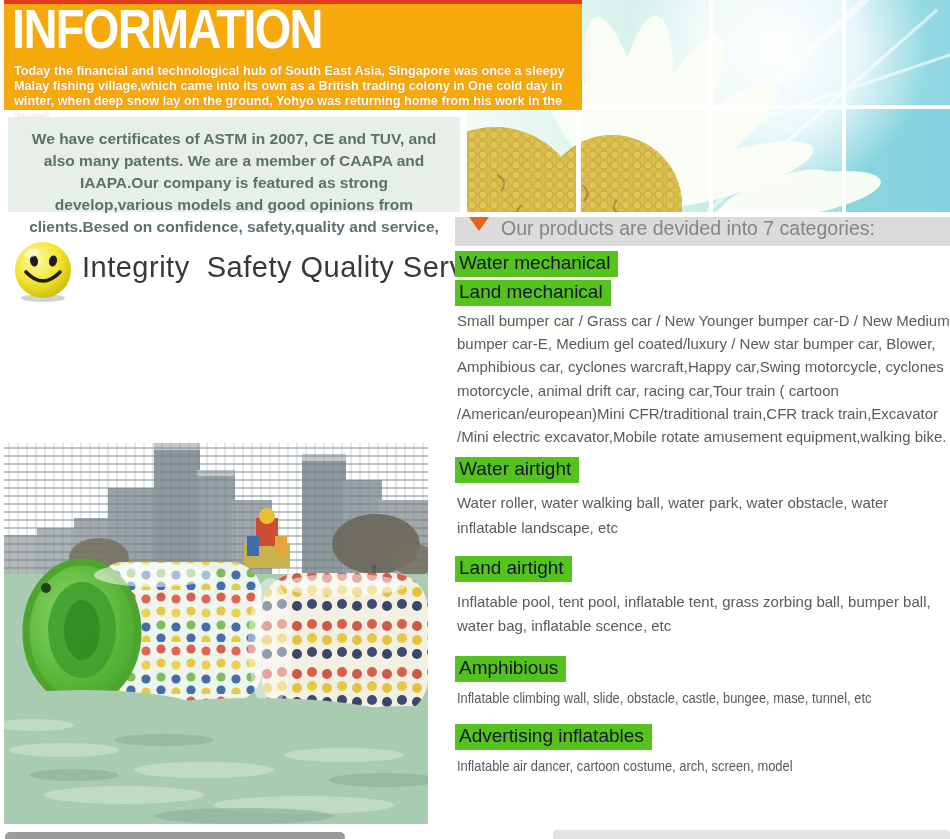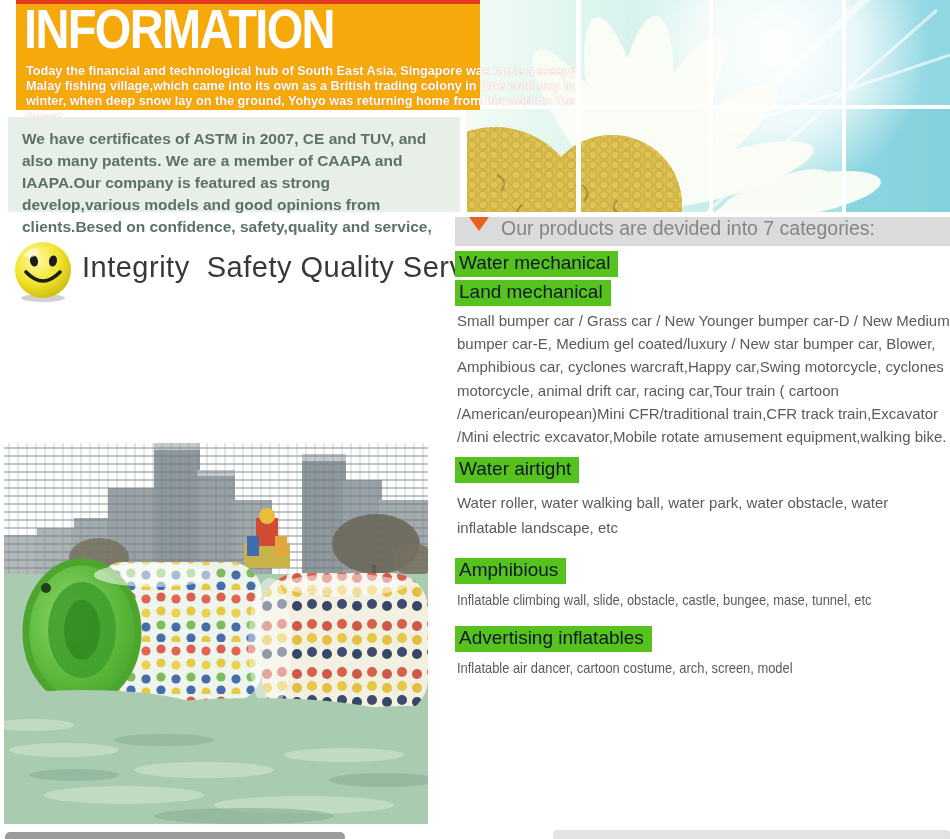--- a/index.html
+++ b/index.html
@@ -1,33 +1,33 @@
 <!DOCTYPE html>
 <html><head>
 <meta charset="utf-8">
 <style>
   html,body{margin:0;padding:0;background:#fff;}
   .page{position:relative;width:950px;height:839px;background:#fff;overflow:hidden;
         font-family:"Liberation Sans", sans-serif;}
 
   
-  .banner{position:absolute;left:16px;top:0;width:464px;height:110px;background:#F6A90B;}
+  .banner{position:absolute;left:4px;top:0;width:578px;height:110px;background:#F6A90B;}
   .banner-stripe{position:absolute;left:0;top:0;width:100%;height:4px;background:#E23B20;}
   .banner-title{position:absolute;left:8px;top:0px;color:#fff;font-weight:bold;
         font-size:56px;letter-spacing:-2px;transform:scaleX(.84);transform-origin:left top;
         white-space:nowrap;line-height:1.05;}
   .banner-sub{position:absolute;left:10px;top:64px;width:560px;color:#fff;
         font-size:12.7px;font-weight:bold;line-height:1.2;text-shadow:0 0 1px rgba(200,60,30,.55);}
 
   
   .daisy{position:absolute;left:467px;top:0;width:483px;height:212px;}
 
   
   .certs{position:absolute;left:8px;top:117px;width:452px;height:95px;background:#E8EFE9;}
-  .certs p{margin:11px 14px;color:#5C7168;font-size:15.5px;font-weight:bold;line-height:1.42;}
+  .certs p{margin:11px 14px;color:#5C7168;font-size:15.5px;font-weight:bold;line-height:1.42;text-align:center;}
 
   
   .smiley{position:absolute;left:12px;top:240px;width:62px;height:62px;}
   .motto{position:absolute;left:82px;top:251px;color:#383838;font-size:29px;
          letter-spacing:.5px;white-space:pre;}
 
   
   .products{position:absolute;left:455px;top:217px;width:495px;}
   .prod-header{background:#DBDBDB;height:29px;display:flex;
          padding-left:14px;margin-bottom:4px;}
@@ -260,20 +260,24 @@
     <div>
       <span class="cat-label m3">Land mechanical</span>
       <div class="cat-desc d2">Small bumper car / Grass car / New Younger  bumper car-D / New Medium bumper car-E, Medium gel coated/luxury / New star bumper car, Blower, Amphibious car, cyclones warcraft,Happy car,Swing motorcycle, cyclones motorcycle, animal drift car, racing car,Tour train ( cartoon /American/european)Mini CFR/traditional train,CFR track train,Excavator /Mini electric excavator,Mobile rotate amusement equipment,walking bike.</div>
     </div>
 
     <div>
       <span class="cat-label m3">Water airtight</span>
       <div class="cat-desc d3">Water roller, water walking ball, water park, water obstacle, water inflatable landscape, etc</div>
     </div>
 
+    <div>
+      <span class="cat-label m4">Land airtight</span>
+      <div class="cat-desc d4">Inflatable pool, tent pool, inflatable tent, grass zorbing ball, bumper ball, water bag, inflatable scence, etc</div>
+    </div>
 
     <div>
       <span class="cat-label m5">Amphibious</span>
       <div class="cat-desc cond">Inflatable climbing wall, slide, obstacle, castle, bungee, mase, tunnel, etc</div>
     </div>
 
     <div>
       <span class="cat-label m6">Advertising inflatables</span>
       <div class="cat-desc cond">Inflatable air dancer, cartoon costume, arch, screen, model</div>
     </div>

